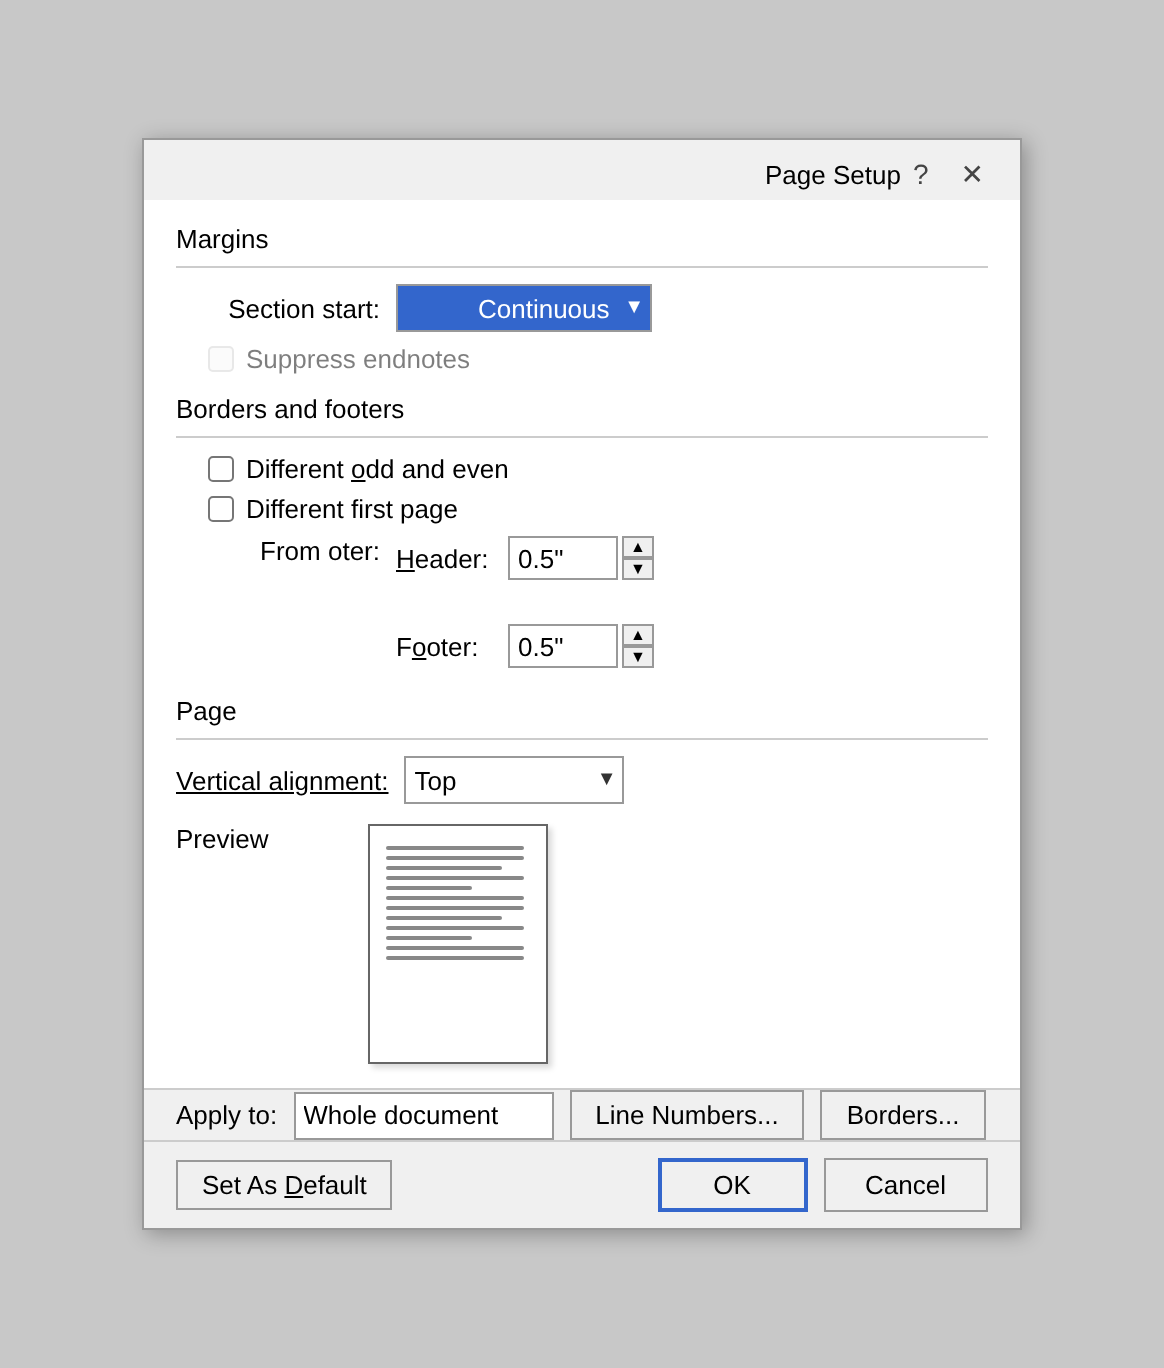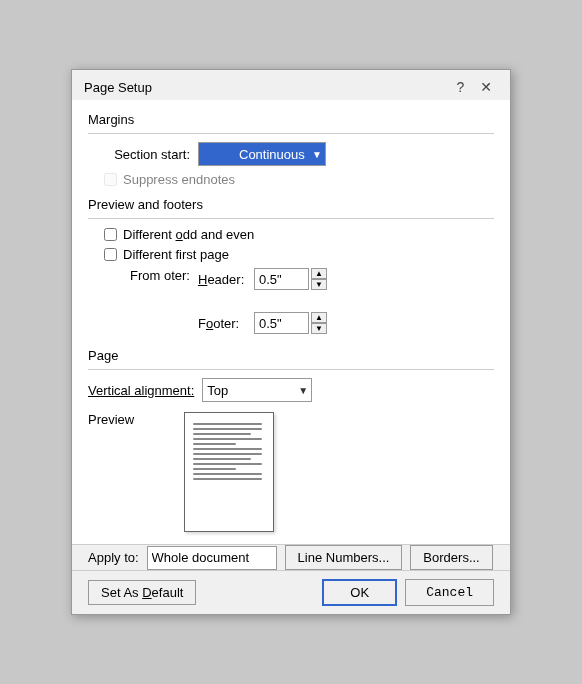--- a/index.html
+++ b/index.html
@@ -19,21 +19,21 @@
       box-shadow: 2px 2px 10px rgba(0,0,0,0.3);
       width: 440px;
       display: flex;
       flex-direction: column;
     }
     .title-bar {
       background: #f0f0f0;
       padding: 8px 12px 4px 12px;
       display: flex;
       align-items: center;
-      justify-content: space-between;
+      justify-content: flex-end;
       border-bottom: none;
     }
     .title-text {
       font-size: 13px;
       font-weight: normal;
       color: #000;
     }
     .title-actions {
       display: flex;
       gap: 4px;
@@ -287,21 +287,20 @@
       cursor: pointer;
       min-width: 75px;
     }
     .cancel-btn {
       background: #f0f0f0;
       border: 1px solid #999;
       padding: 4px 20px;
       font-size: 13px;
       cursor: pointer;
       min-width: 75px;
-      font-family: Liberation Mono, monospace;
     }
     .set-default-btn {
       background: #f0f0f0;
       border: 1px solid #999;
       padding: 4px 12px;
       font-size: 13px;
       cursor: pointer;
     }
     .spinner-row-wrap {
       display: flex;
@@ -342,21 +341,21 @@
         </div>
       </div>
 
       <div class="checkbox-row disabled-checkbox">
         <input type="checkbox" disabled="" style="">
         <span class="checkbox-label">Suppress endnotes</span>
       </div>
     </div>
 
     <div class="section-group">
-      <div class="section-label">Preview and footers</div>
+      <div class="section-label">Borders and footers</div>
       <div class="divider"></div>
 
       <div class="checkbox-row">
         <input type="checkbox" style="">
         <span class="checkbox-label">Different <u>o</u>dd and even</span>
       </div>
       <div class="checkbox-row">
         <input type="checkbox" style="">
         <span class="checkbox-label">Different first page</span>
       </div>

